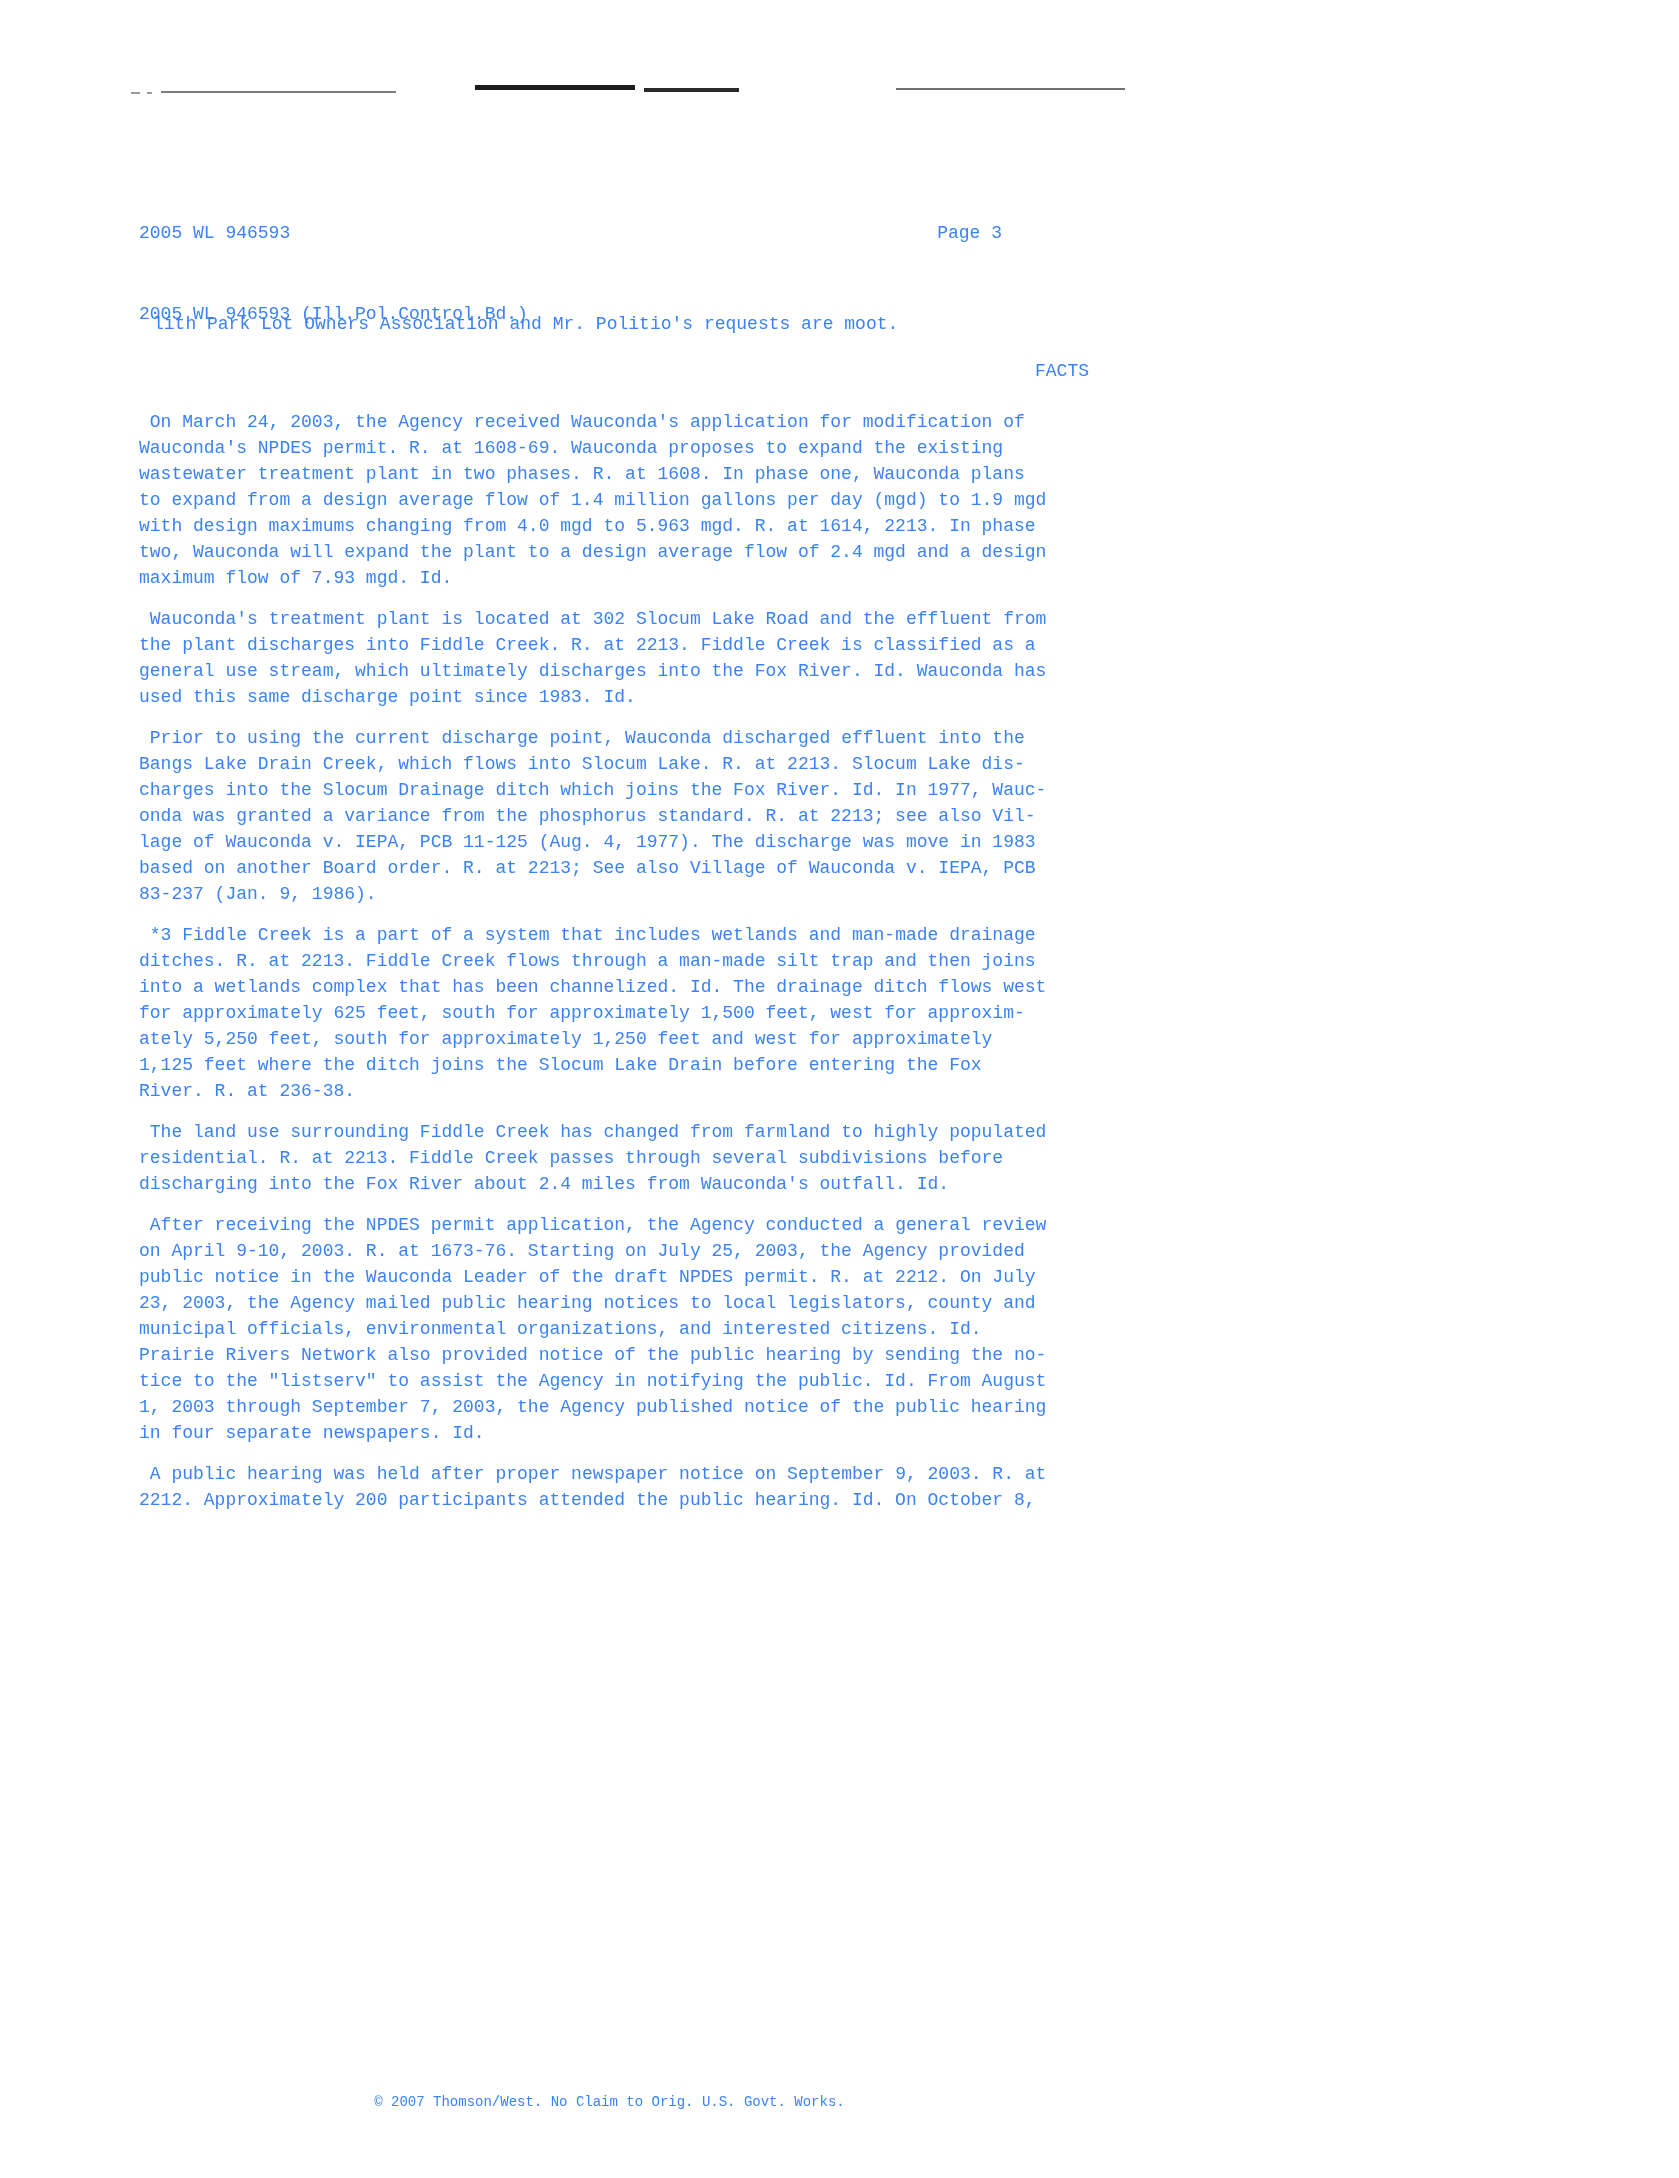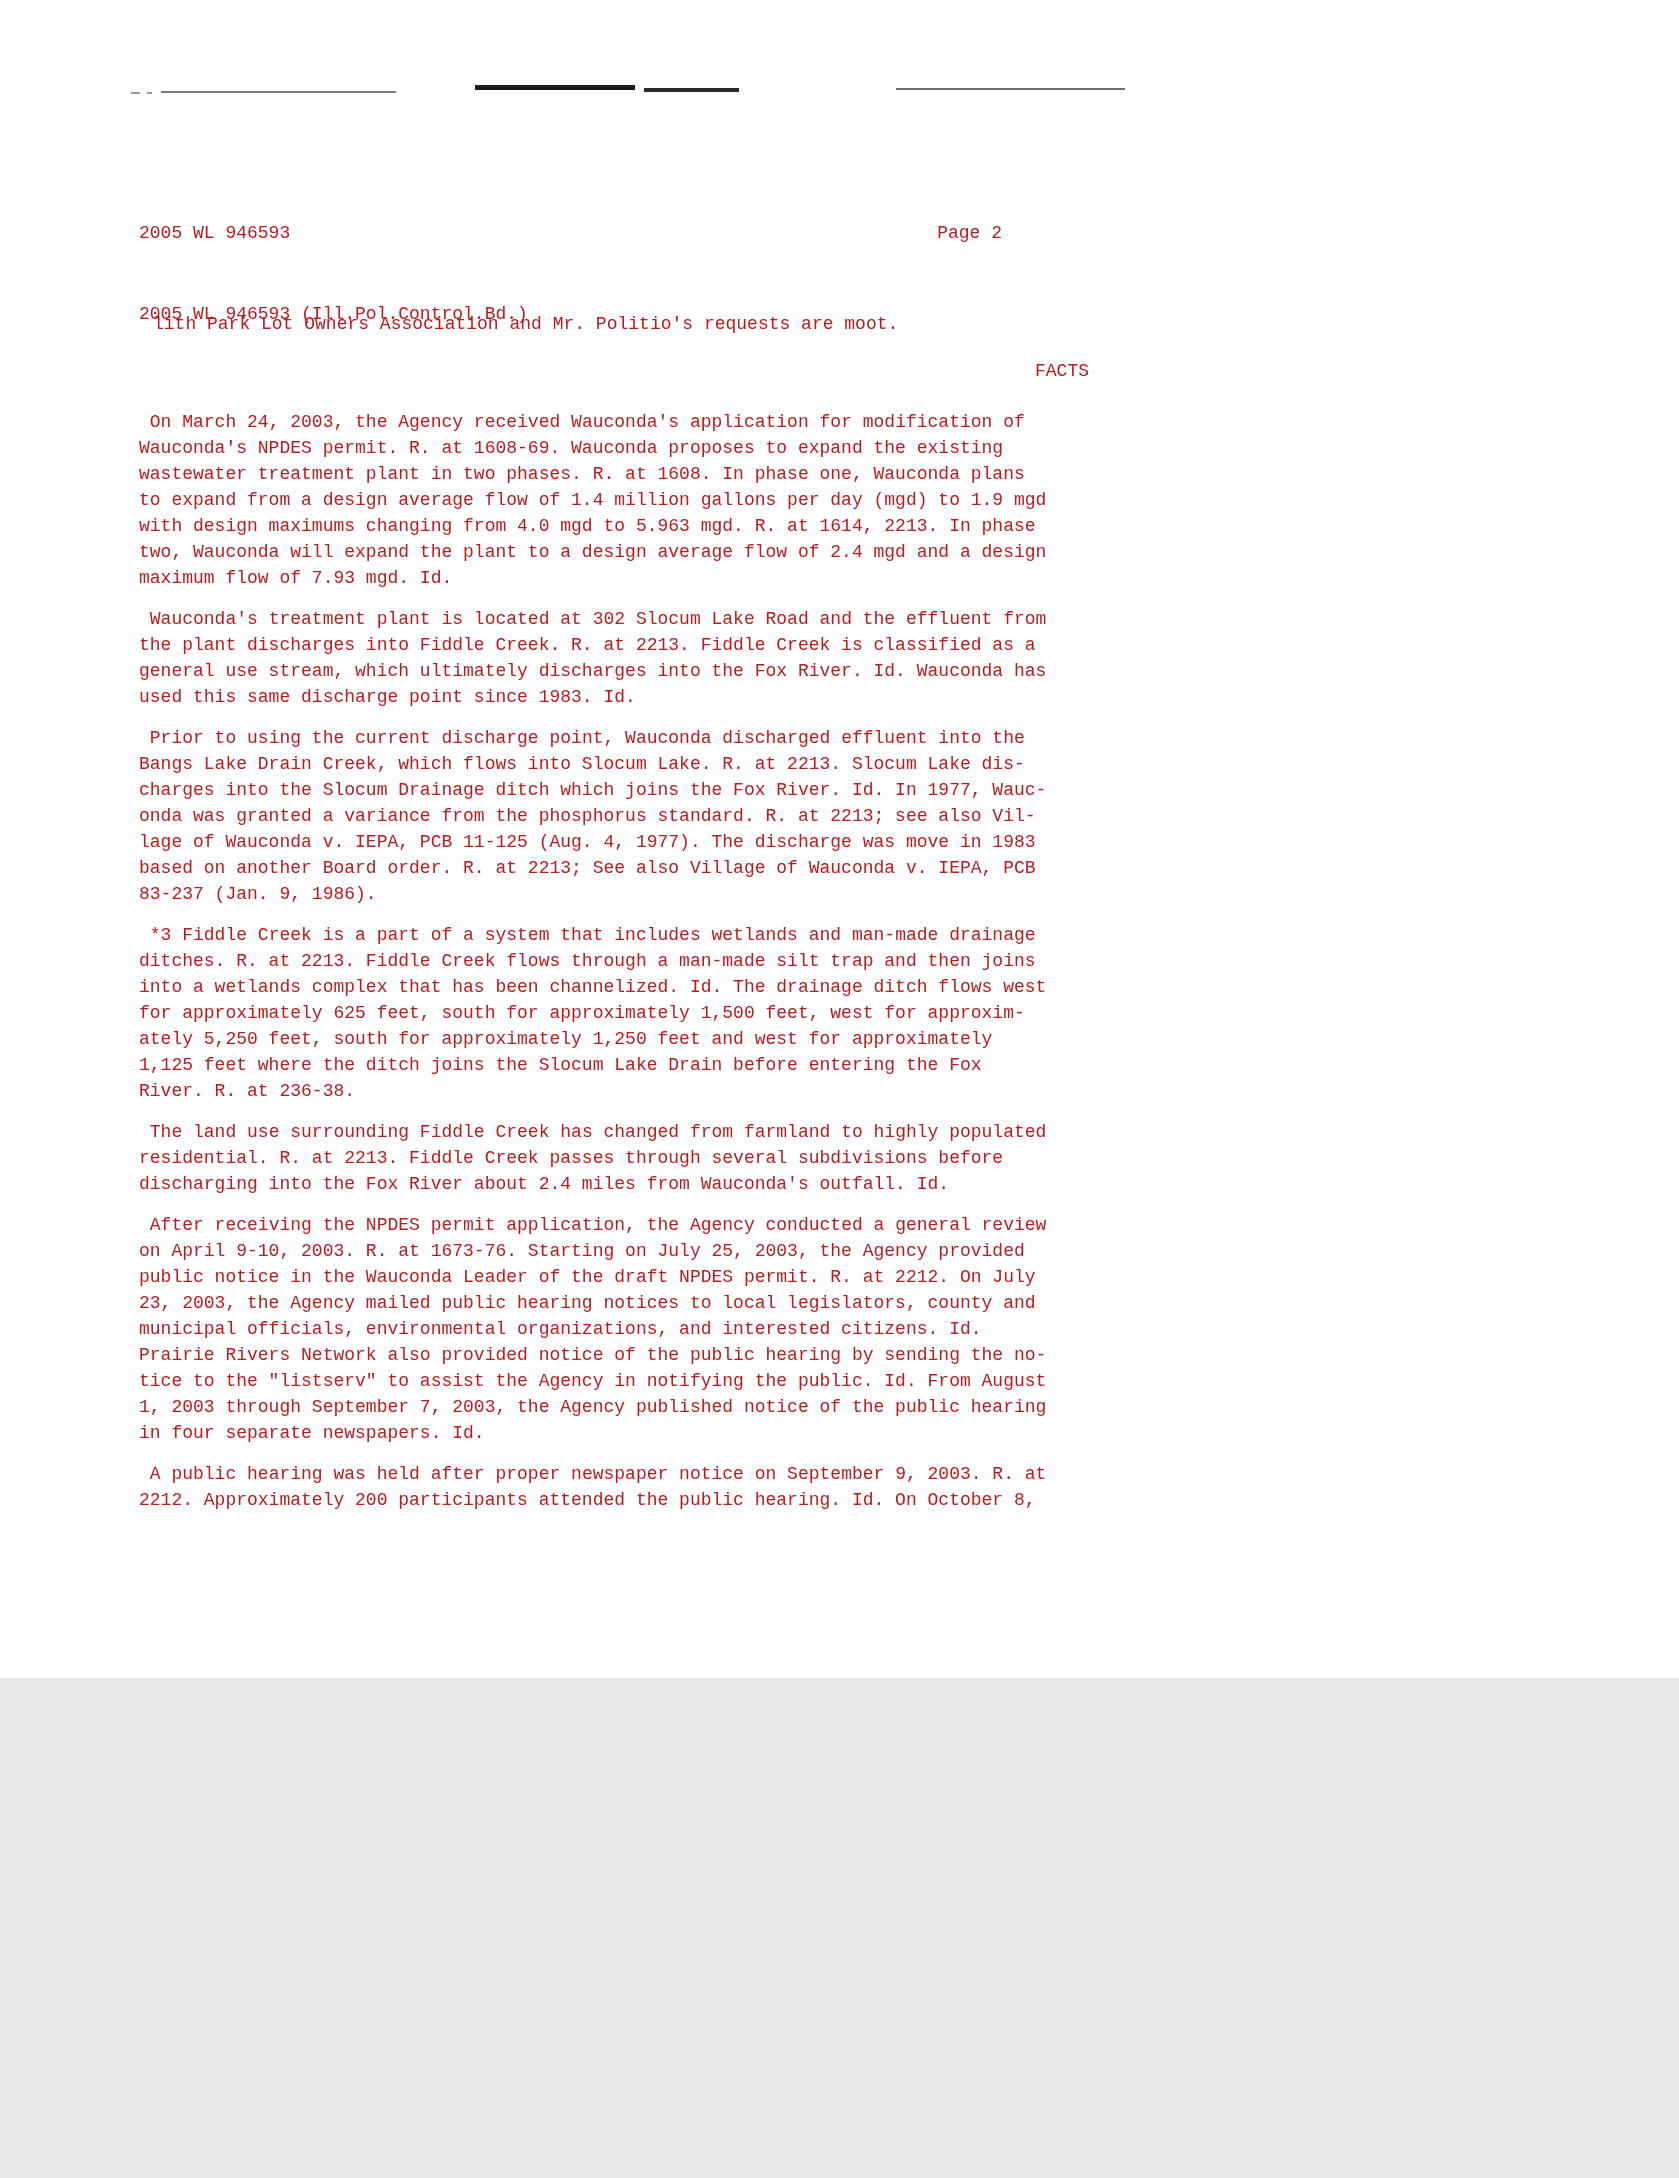--- a/index.html
+++ b/index.html
@@ -3,24 +3,24 @@
 <meta charset="utf-8">
 <style>
   html, body {
     margin: 0;
     padding: 0;
     background: #e8e8e8;
   }
   .page {
     position: relative;
     width: 1679px;
-    height: 1678px;
+    height: 2178px;
     background: #ffffff;
     font-family: "Liberation Mono", "DejaVu Sans Mono", monospace;
-    color: #b91c1c;
+    color: #3b82f6;
     overflow: hidden;
   }
   
   .artifact { position: absolute; background: #555; }
   .artifact.a1 { left: 131px; top: 92px; width: 9px;  height: 2px; background: #9a9a9a; }
   .artifact.a2 { left: 147px; top: 92px; width: 5px;  height: 2px; background: #9a9a9a; }
   .artifact.a3 { left: 161px; top: 91px; width: 235px; height: 2px; background: #7d7d7d; }
   .artifact.a4 { left: 475px; top: 85px; width: 160px; height: 5px; background: #1c1c1c; }
   .artifact.a5 { left: 644px; top: 88px; width: 95px;  height: 4px; background: #2a2a2a; }
   .artifact.a6 { left: 896px; top: 88px; width: 229px; height: 2px; background: #6f6f6f; }
@@ -78,21 +78,21 @@
   <div class="artifact a1"></div>
   <div class="artifact a2"></div>
   <div class="artifact a3"></div>
   <div class="artifact a4"></div>
   <div class="artifact a5"></div>
   <div class="artifact a6"></div>
 
   <div class="header">
     <div class="header-row1">
       <span>2005 WL 946593</span>
-      <span>Page 2</span>
+      <span>Page 3</span>
     </div>
     <div>2005 WL 946593 (Ill.Pol.Control.Bd.)</div>
   </div>
 
   <div class="content">
     <p class="intro-line">lith Park Lot Owners Association and Mr. Politio's requests are moot.</p>
     <div class="section-heading">FACTS</div>
     <p class="para"> On March 24, 2003, the Agency received Wauconda's application for modification of
 Wauconda's NPDES permit. R. at 1608-69. Wauconda proposes to expand the existing
 wastewater treatment plant in two phases. R. at 1608. In phase one, Wauconda plans

